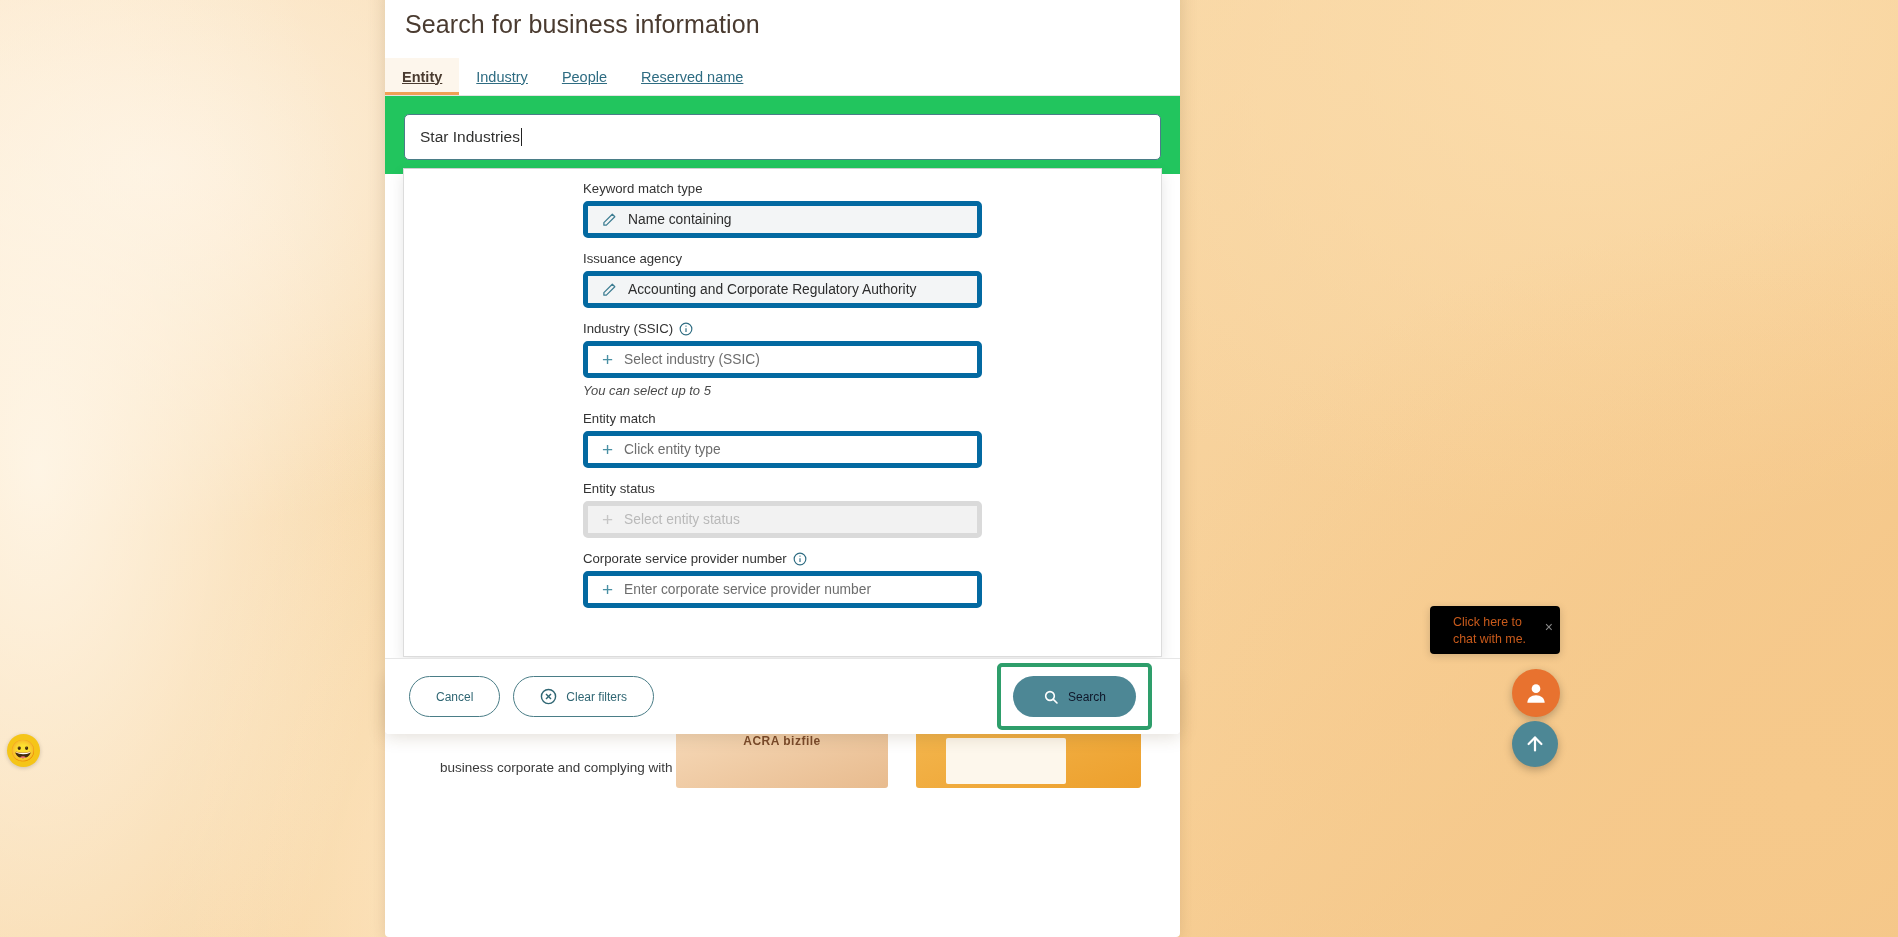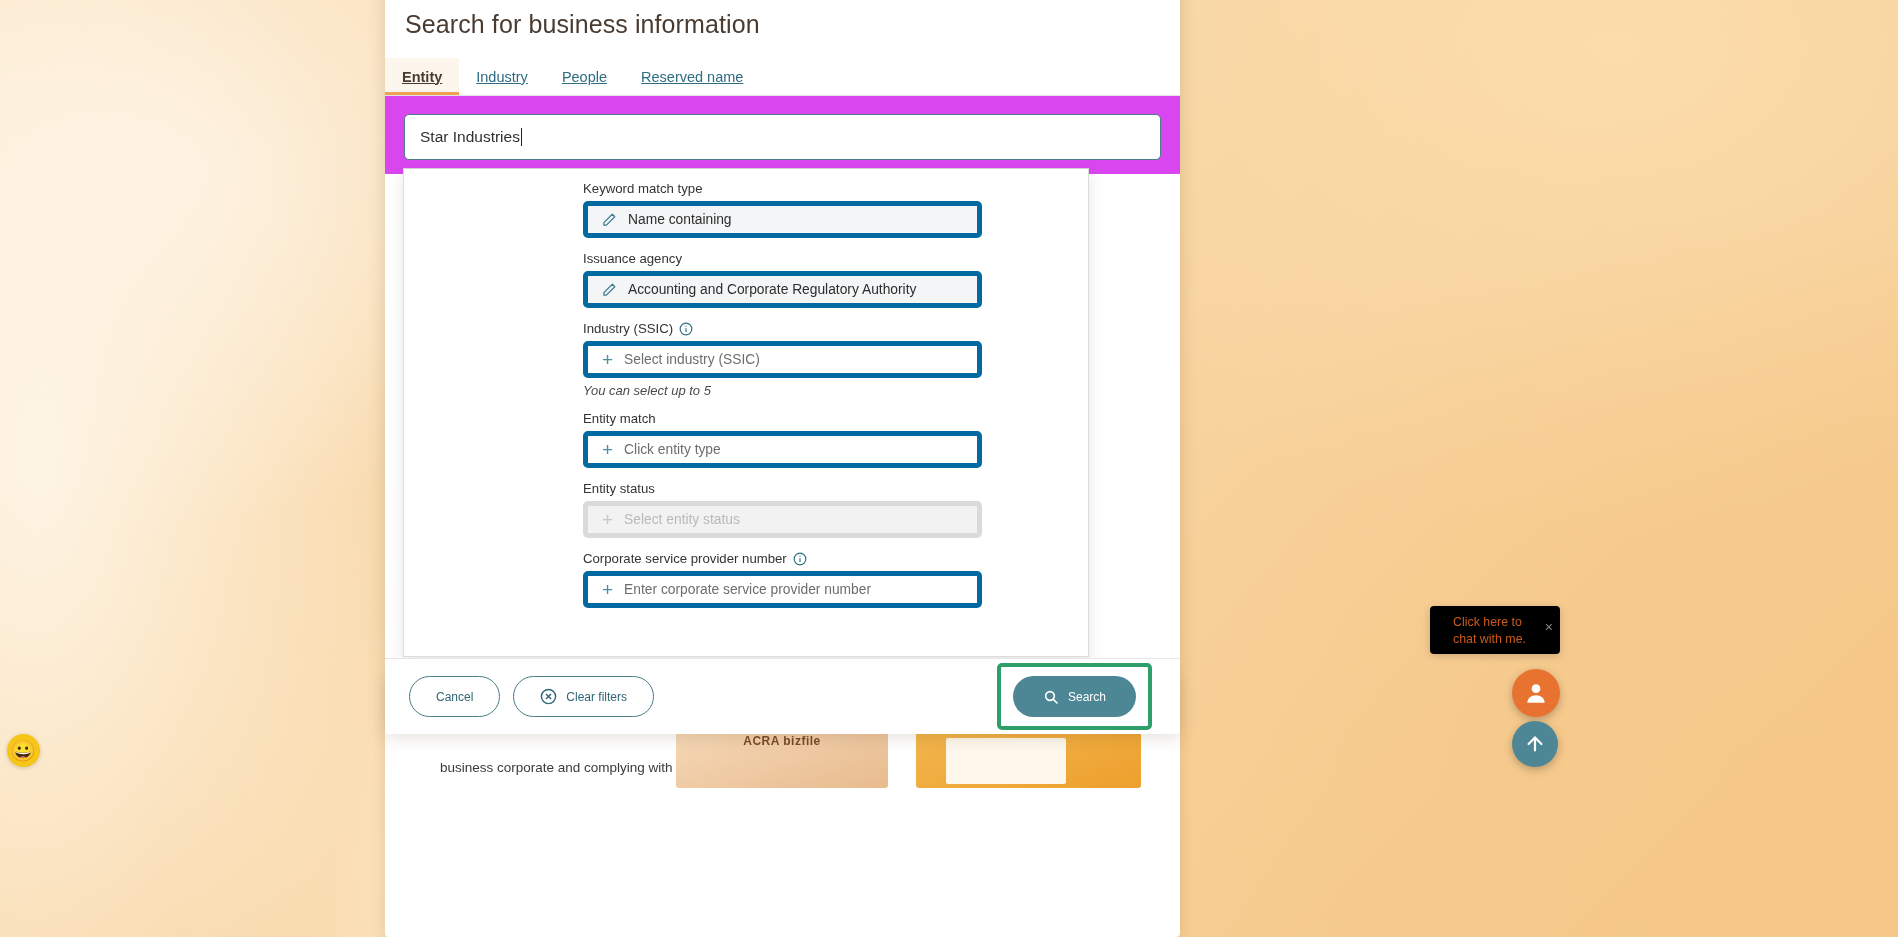--- a/index.html
+++ b/index.html
@@ -29,31 +29,31 @@
   .modal-header{ padding:28px 20px 0 20px; height:68px; background:#fff; }
   .modal-title{ font-size:25px; color:#4a3b30; font-weight:400; letter-spacing:.1px; }
 
   .tabbar{ display:flex; align-items:flex-end; height:46px; border-bottom:1px solid #e3e3e3; background:#fff; padding:0 0 0 0;}
   .tab{ padding:0 17px; height:37px; display:flex; align-items:center; font-size:14.5px;
         color:#2e6c82; cursor:pointer; position:relative;text-decoration:underline; }
   .tab.active{ color:#4a3b30; font-weight:bold; background:#fdf6ec; }
   .tab.active:after{ content:""; position:absolute; left:0; right:0; bottom:0; height:3px; background:#f0a055; }
 
   
-  .search-row{ padding:18px 19px 14px 19px; background:#d946ef;text-align:right; }
+  .search-row{ padding:18px 19px 14px 19px; background:#22c55e;text-align:right; }
   .search-input{
     width:757px; height:46px; border:1.5px solid #4a7d87; border-radius:5px;
     display:flex; align-items:center; padding:0 15px; font-size:15.5px; color:#30302f;
     background:#fff; position:relative;
   }
   .caret{ display:inline-block; width:1px; height:18px; background:#222; margin-left:1px; }
 
   
   .filter-panel{
-    position:absolute; left:18px; top:186px; width:686px; height:489px;
+    position:absolute; left:18px; top:186px; width:759px; height:489px;
     background:#fff; border:1px solid #dcdcdc; border-top:1px solid #cfcfcf;
     box-shadow:0 6px 14px rgba(0,0,0,.10);
     overflow:hidden; padding-top:12px;
   }
   .fields{ width:399px; margin-left:179px; }
   .field{ margin-bottom:13px; }
   .flabel{ font-size:13.2px; color:#333; margin-bottom:5px; display:flex; align-items:center; gap:6px; }
   .info-ic{ width:14px;height:14px;flex:0 0 14px; }
   .ctrl{
     height:37px; border:5px solid #0369a1; border-radius:5px; display:flex; align-items:center;
@@ -71,21 +71,21 @@
   .footer{
     position:absolute; left:0; bottom:0; width:795px; height:76px;
     background:#fff; border-top:1px solid #e6e6e6;
     display:flex; align-items:center; padding:0 24px; gap:13px;
   }
   .btn{
     height:41px; border-radius:21px; display:inline-flex; align-items:center; justify-content:center;
     gap:9px; font-size:12px; cursor:pointer; padding:0 26px; white-space:nowrap;
   }
   .btn-outline{ border:1.4px solid #4a7d87; color:#2f6673; background:#fff; }
-  .btn-primary{ background:#4d8795; color:#ffffff; border:none; padding:0 30px; }
+  .btn-primary{ background:#4d8795; color:#0f172a; border:none; padding:0 30px; }
   .spacer{ flex:1; }
   .search-wrap{
     border:4px solid #2e9e6b; border-radius:5px; padding:9px 12px; margin-right:4px;
     display:inline-flex; align-items:center;
   }
 
   
   .peek-card{
     position:absolute; left:385px; top:676px; width:795px; height:261px;
     background:#fff; border-radius:4px; box-shadow:0 2px 14px rgba(90,60,20,.14);

